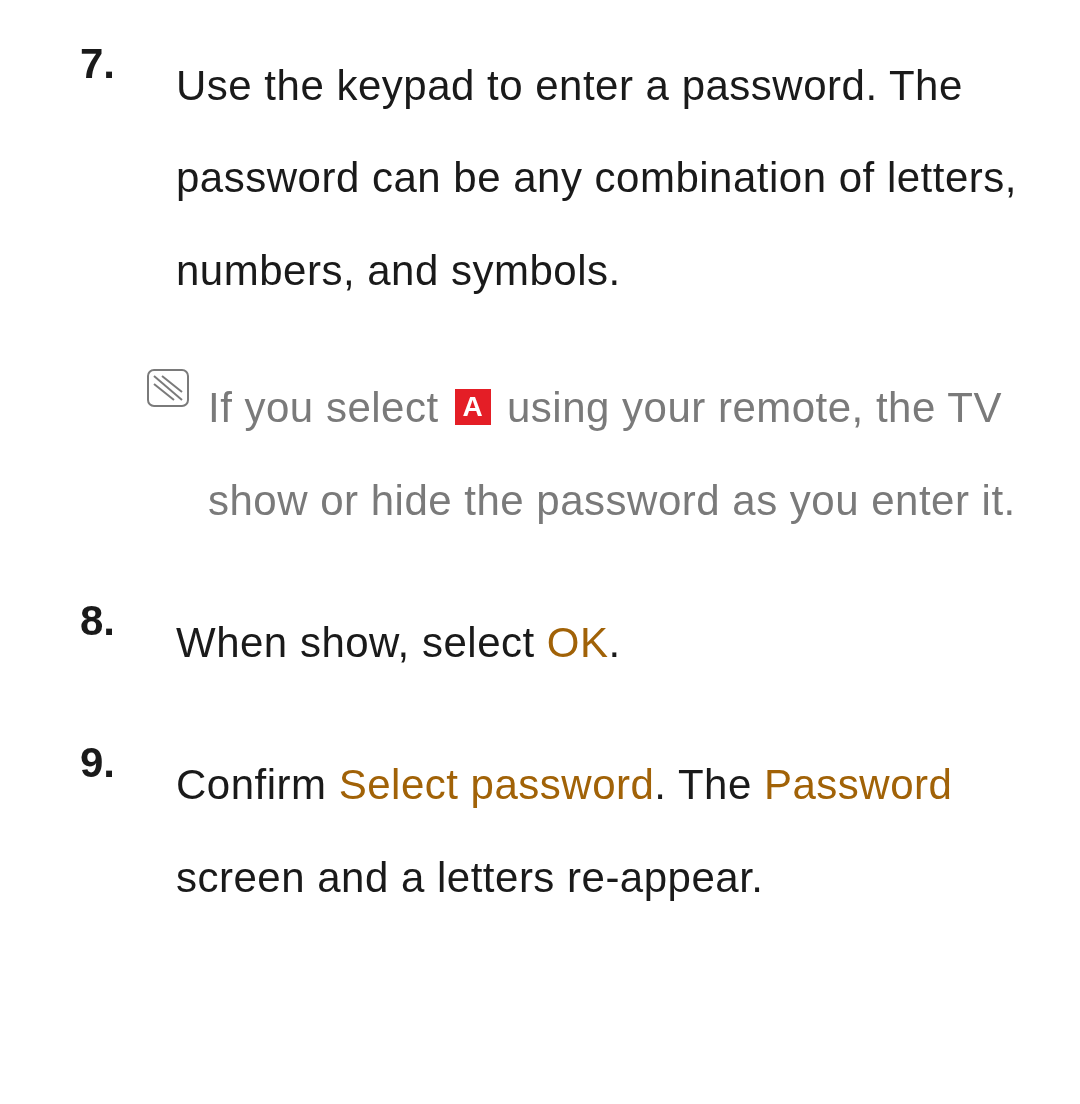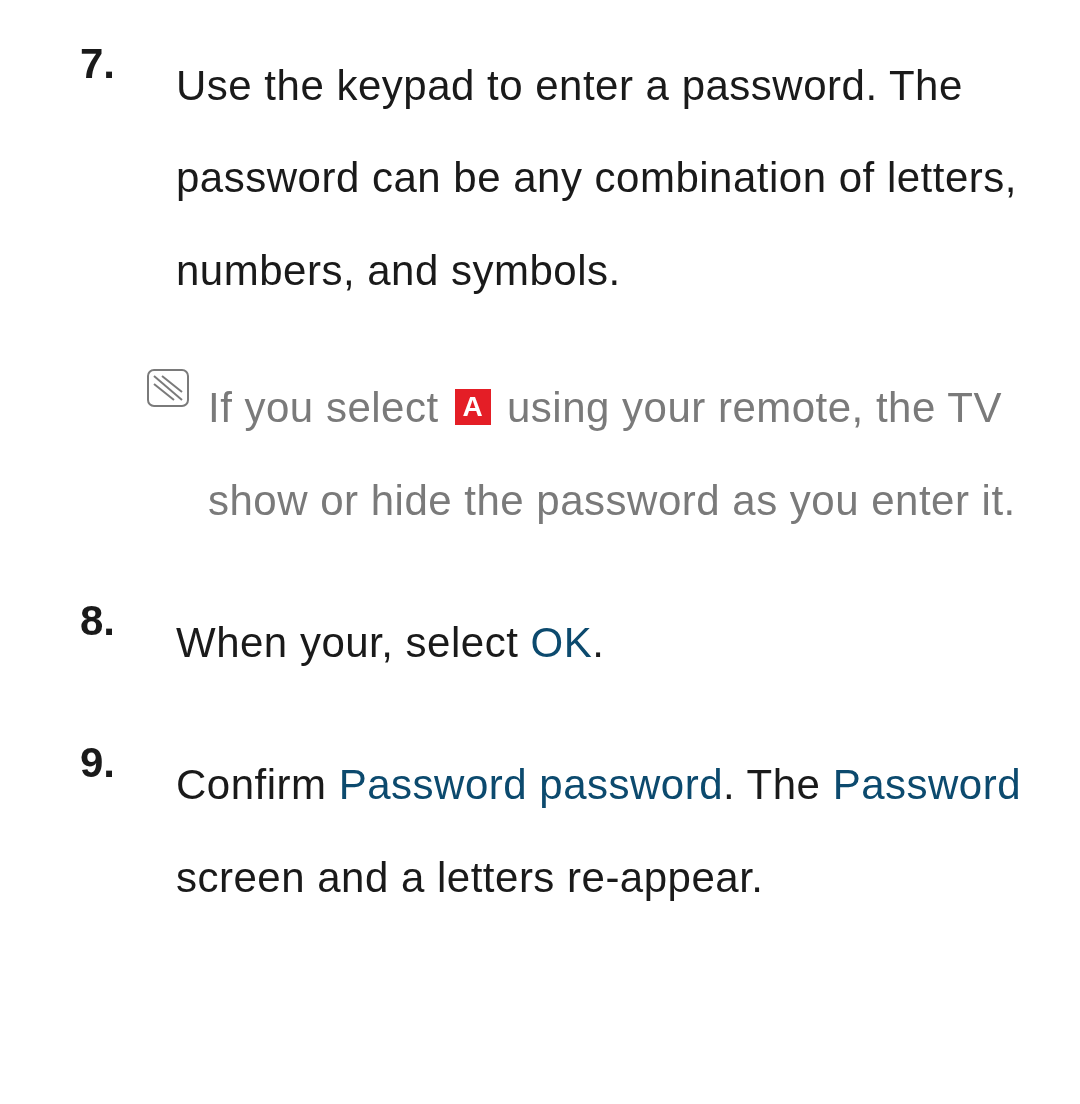--- a/index.html
+++ b/index.html
@@ -67,21 +67,21 @@
       background: #e41e26;
       color: #ffffff;
       font-size: 28px;
       font-weight: bold;
       vertical-align: middle;
       margin: 0 4px;
       position: relative;
       top: -4px;
     }
     .link-text {
-      color: #0c4a6e;
+      color: #a16207;
     }
   </style>
 </head>
 <body>
 
 <div class="list-item">
   <div class="number">7.</div>
   <div class="content">
     <div class="body-text">Use the keypad to enter a password. The password can be any combination of letters, numbers, and symbols.</div>
     <div class="note-block">
@@ -97,25 +97,25 @@
         <span>If you select </span><span class="a-badge">A</span><span> using your remote, the TV show or hide the password as you enter it.</span>
       </div>
     </div>
   </div>
 </div>
 
 <div class="list-item">
   <div class="number">8.</div>
   <div class="content">
     <div class="body-text">
-      <span>When your, select </span><span class="link-text">OK</span><span>.</span>
+      <span>When show, select </span><span class="link-text">OK</span><span>.</span>
     </div>
   </div>
 </div>
 
 <div class="list-item">
   <div class="number">9.</div>
   <div class="content">
     <div class="body-text">
-      <span>Confirm </span><span class="link-text">Password password</span><span>. The </span><span class="link-text">Password</span><span> screen and a letters re-appear.</span>
+      <span>Confirm </span><span class="link-text">Select password</span><span>. The </span><span class="link-text">Password</span><span> screen and a letters re-appear.</span>
     </div>
   </div>
 </div>
 
 </body></html>

